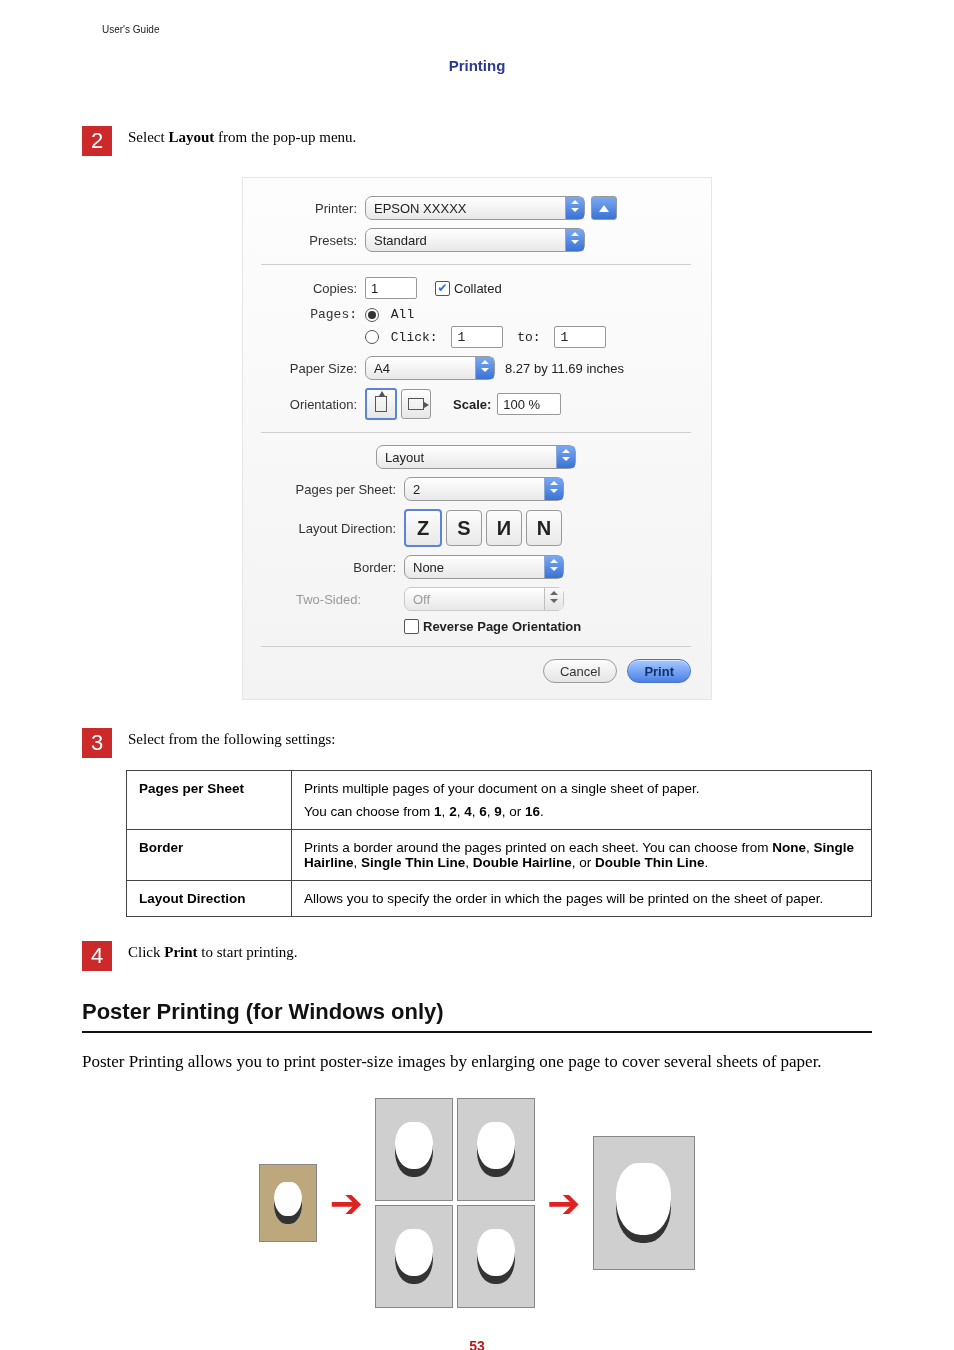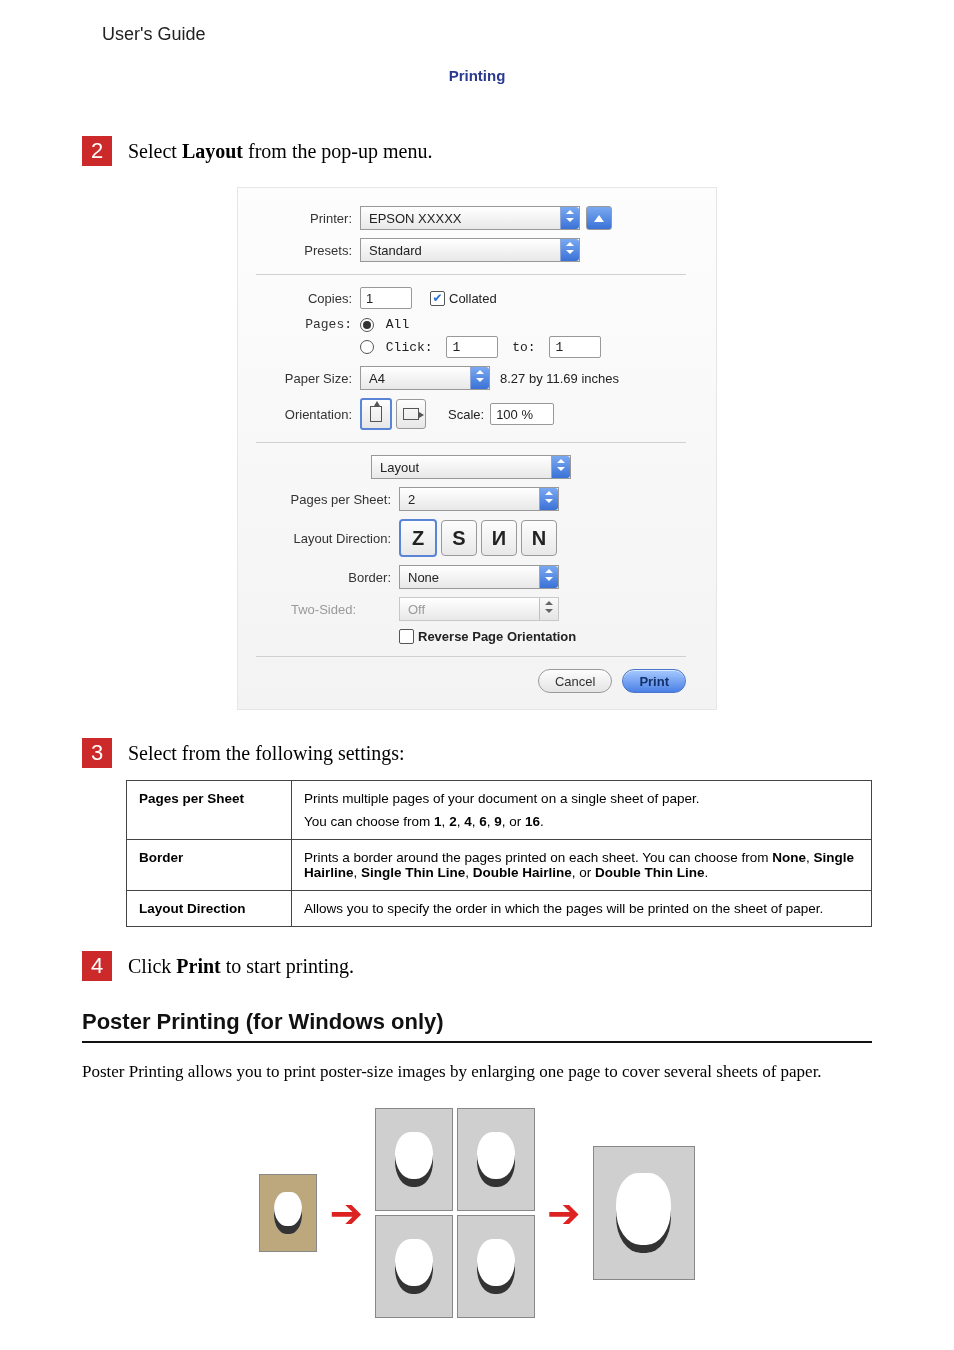--- a/index.html
+++ b/index.html
@@ -8,21 +8,21 @@
     font-family: "Helvetica Neue", Arial, sans-serif;
     color: #000;
   }
   .page {
     width: 954px;
     box-sizing: border-box;
     padding: 24px 82px 40px 82px;
     position: relative;
   }
   .users-guide {
-    font-size: 18px;
+    font-size: 10px;
     color: #222;
     margin-bottom: 22px;
     margin-left: 20px;
   }
   .section-header {
     text-align: center;
     font-weight: bold;
     color: #2b3a8f;
     font-size: 15px;
     margin-bottom: 52px;
@@ -39,30 +39,30 @@
     background: #cc2a2a;
     color: #fff;
     font-size: 22px;
     line-height: 30px;
     text-align: center;
     font-family: Arial, sans-serif;
     flex: 0 0 auto;
   }
   .step-text {
     font-family: "Times New Roman", serif;
-    font-size: 20px;
+    font-size: 15px;
     padding-top: 2px;
     line-height: 1.3;
   }
   .dialog {
     width: 430px;
     margin: 21px auto 28px auto;
     border: 1px solid #e6e6e6;
     background: linear-gradient(#fdfdfd,#f3f3f3);
-    padding: 18px 30px 16px 18px;
+    padding: 18px 20px 16px 18px;
     font-family: "Lucida Grande","Helvetica Neue",Arial,sans-serif;
     font-size: 13px;
     color: #222;
   }
   .dlg-row {
     display: flex;
     align-items: center;
     margin-bottom: 8px;
   }
   .dlg-label {
@@ -71,21 +71,21 @@
     padding-right: 8px;
     color: #333;
   }
   .dlg-label.disabled { color:#9a9a9a; }
   .select {
     display: inline-flex;
     align-items: center;
     height: 22px;
     border: 1px solid #999;
     background: linear-gradient(#ffffff,#e8e8e8);
-    border-radius: 0;
+    border-radius: 7px;
     padding: 0 0 0 8px;
     box-shadow: inset 0 1px 0 #fff;
   }
   .select.disabled { color:#9a9a9a; border-color:#c8c8c8;text-align:right; }
   .select .sel-handle {
     width: 18px;
     height: 22px;
     margin-left: auto;
     display: flex;
     align-items: center;
@@ -262,21 +262,21 @@
     </div>
 
     <div class="dlg-row">
       <div class="dlg-label">Orientation:</div>
       <div class="orient-btn selected">
           <span class="glyph-port"></span>
         </div>
       <div class="orient-btn">
           <span class="glyph-land"></span>
         </div>
-      <span style="margin-left:18px;">Scale:</span>
+      <span style="margin-left:18px;font-weight:bold;">Scale:</span>
       <span class="text-in" style="width:52px;margin-left:6px;">100 %</span>
     </div>
 
     <hr class="hr-dim">
 
     <div class="dd-wrap">
       <div class="select" style="width:190px;">
         <span>Layout</span>
         <span class="sel-handle">
             <span class="caret-updown"></span>

